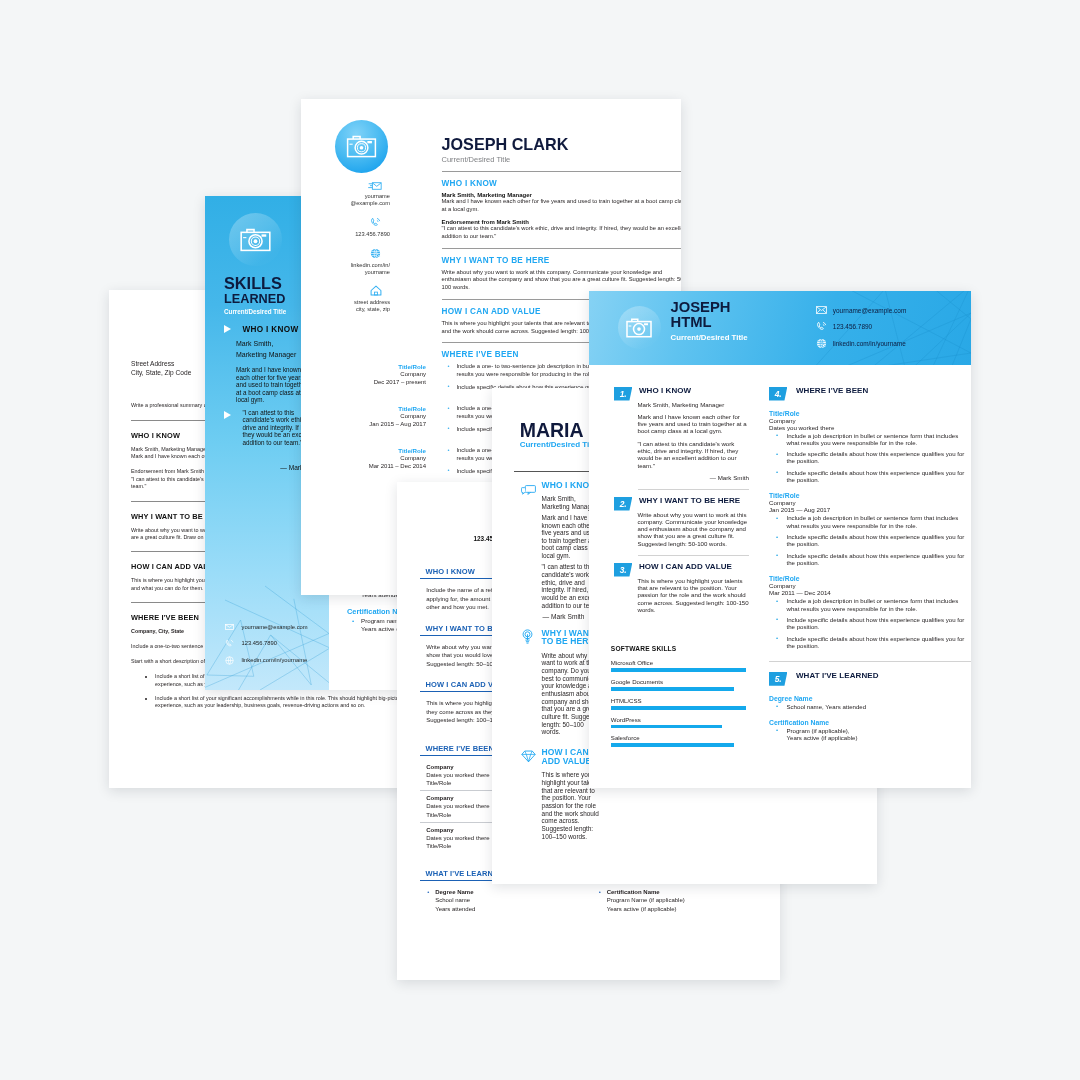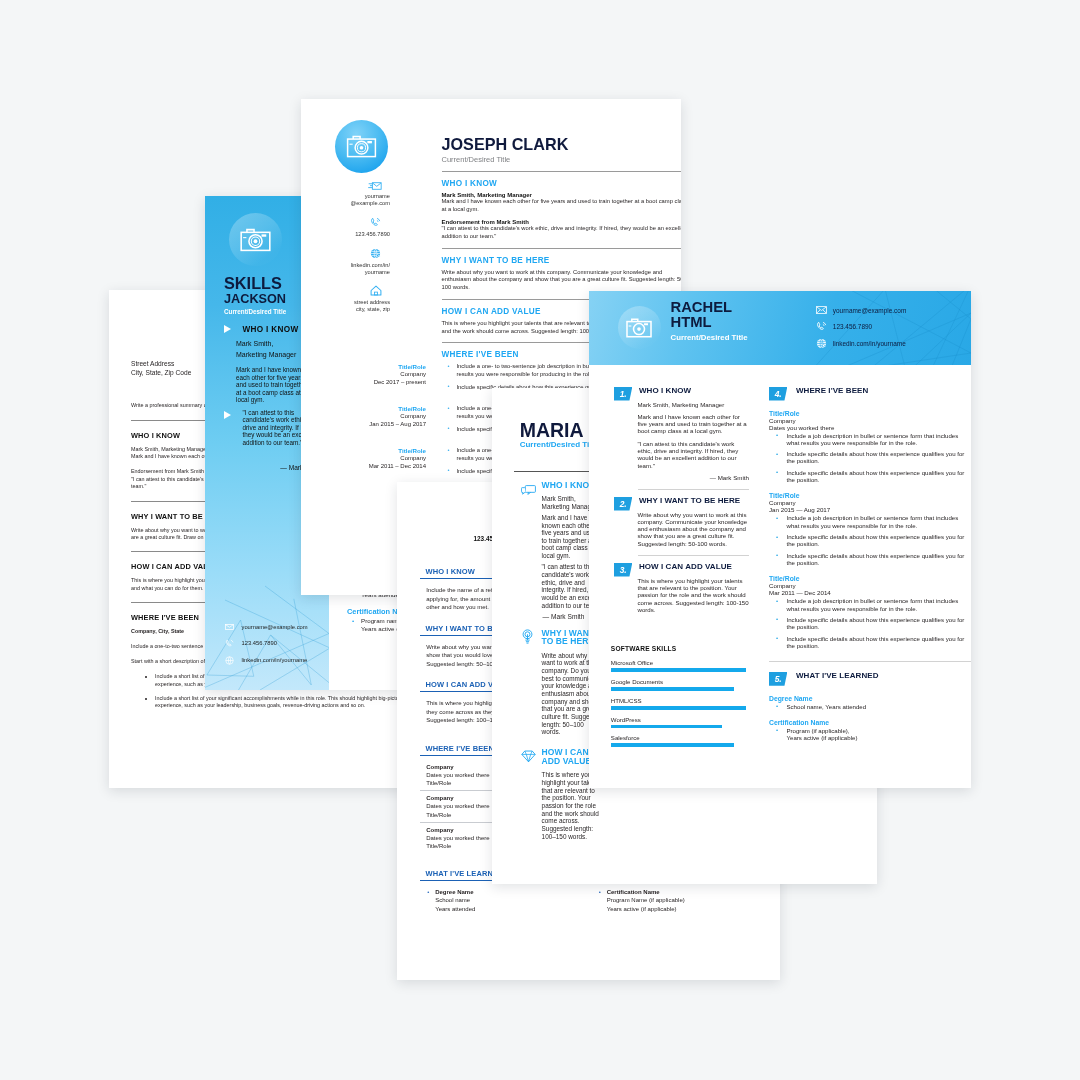--- a/index.html
+++ b/index.html
@@ -201,21 +201,21 @@
         <rect x="1.3" y="4.6" width="31.4" height="19.8" fill="none" stroke="#fff" stroke-width="1.7"></rect>
         <path d="M7.6 4.6 V1.6 H15.4 V4.6" fill="none" stroke="#fff" stroke-width="1.7"></path>
         <circle cx="17" cy="14.4" r="7.2" fill="none" stroke="#fff" stroke-width="1.7"></circle>
         <circle cx="17" cy="14.4" r="4.6" fill="none" stroke="#fff" stroke-width="1.1"></circle>
         <circle cx="17" cy="14.4" r="2.1" fill="#fff"></circle>
         <rect x="23.6" y="6.8" width="5.2" height="2.6" fill="#fff"></rect>
         <path d="M3.4 10.4 H7.0" stroke="#fff" stroke-width="1.2"></path>
       </svg>
     </div>
     <div class="nm1">SKILLS</div>
-    <div class="nm2">JACKSON</div>
+    <div class="nm2">LEARNED</div>
     <div class="ttl">Current/Desired Title</div>
     <div class="whorow">
       <span class="tri"></span>
       <h3>WHO I KNOW</h3>
     </div>
     <div class="blk">
       <div class="nmrole">
         <span>Mark Smith,</span><br>
         <span>Marketing Manager</span>
       </div>
@@ -510,21 +510,21 @@
       <svg width="26" height="20" viewBox="0 0 34 26">
         <rect x="1.3" y="4.6" width="31.4" height="19.8" fill="none" stroke="#fff" stroke-width="2"></rect>
         <path d="M7.6 4.6 V1.6 H15.4 V4.6" fill="none" stroke="#fff" stroke-width="2"></path>
         <circle cx="17" cy="14.4" r="7.2" fill="none" stroke="#fff" stroke-width="2"></circle>
         <circle cx="17" cy="14.4" r="2.4" fill="#fff"></circle>
         <rect x="23.6" y="6.8" width="5.2" height="2.6" fill="#fff"></rect>
         <path d="M3.4 10.4 H7.0" stroke="#fff" stroke-width="1.4"></path>
       </svg>
     </div>
     <div class="namewrap">
-      <div class="nm">RACHEL</div>
+      <div class="nm">JOSEPH</div>
       <div class="nm">HTML</div>
       <div class="ttl">Current/Desired Title</div>
     </div>
     <div class="contacts">
       <div class="crow">
         <svg width="11" height="8" viewBox="0 0 14 10">
               <rect x="0.7" y="0.7" width="12.6" height="8.6" fill="none" stroke="#fff" stroke-width="1"></rect>
               <path d="M0.9 1.0 L7 5.6 L13.1 1.0 M0.9 9.0 L5.1 5.0 M13.1 9.0 L8.9 5.0" fill="none" stroke="#fff" stroke-width="1"></path>
             </svg>
         <span>yourname@example.com</span>

